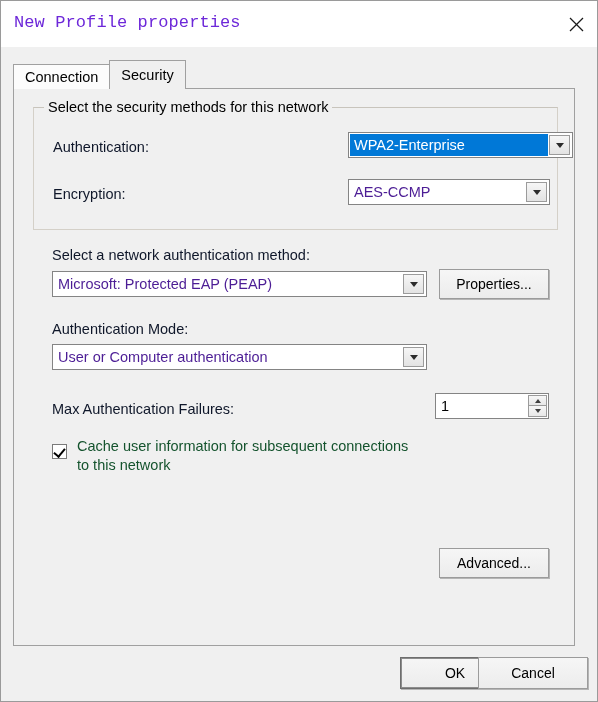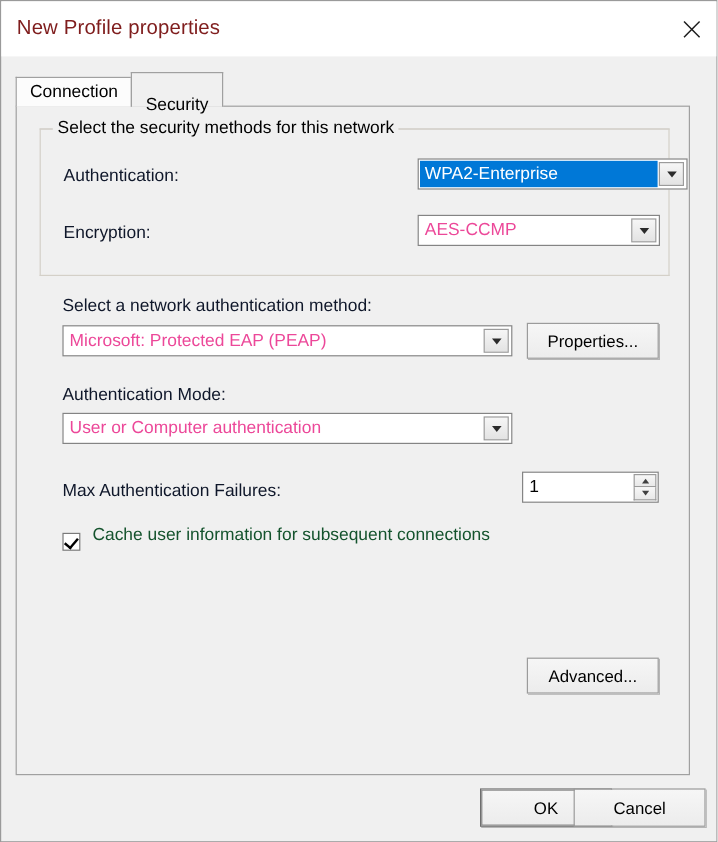--- a/index.html
+++ b/index.html
@@ -31,23 +31,24 @@
     width: 598px;
     height: 46px;
     background: #ffffff;
     box-sizing: border-box;
   }
   .title-text {
     position: absolute;
     left: 13px;
     top: 12px;
     font-size: 17px;
-    color: #7f1d1d;
+    color: #6d28d9;
     letter-spacing: 0.1px;
     white-space: nowrap;
+    font-family: Liberation Mono, monospace;
   }
   .close-button {
     position: absolute;
     right: 0;
     top: 0;
     width: 46px;
     height: 46px;
     display: flex;
     align-items: center;
     justify-content: center;
@@ -74,21 +75,21 @@
     border-bottom: none;
     background: #fcfcfc;
     cursor: default;
     line-height: 18px;
     height: 25px;
     margin-right: -1px;
   }
   .tab.active {
     background: #f0f0f0;
     height: 29px;
-    padding-top: 18px;
+    padding-top: 5px;
     position: relative;
     z-index: 4;
     border-color: #a0a0a0;
   }
 
   
   .tabpanel {
     position: absolute;
     left: 12px;
     top: 87px;
@@ -141,21 +142,21 @@
     display: flex;
     align-items: stretch;
     cursor: default;
   }
   .combo-text {
     flex: 1 1 auto;
     display: flex;
     align-items: center;
     padding-left: 5px;
     font-size: 14.5px;
-    color: #ec4899;
+    color: #4c1d95;
     white-space: nowrap;
     overflow: hidden;
   }
   .combo-text.selected {
     background: #0078d7;
     color: #ffffff;
     margin: 1px;
     padding-left: 4px;
   }
   .combo-arrow {
@@ -367,20 +368,21 @@
           </div>
       </div>
     </div>
 
     <div class="checkrow" style="left:38px; top:348px; width:460px;">
       <div class="checkbox">
         <i class="mark"></i>
       </div>
       <div class="checklabel">
         <div>Cache user information for subsequent connections</div>
+        <div>to this network</div>
       </div>
     </div>
 
     <div class="btn" style="left:425px; top:411px; width:110px; height:30px;margin-top:48px;">
       <span>Advanced...</span>
     </div>
 
   </div>
 
   <div class="btn default footer-btn" style="left:355px; top:656px;margin-left:44px;">

